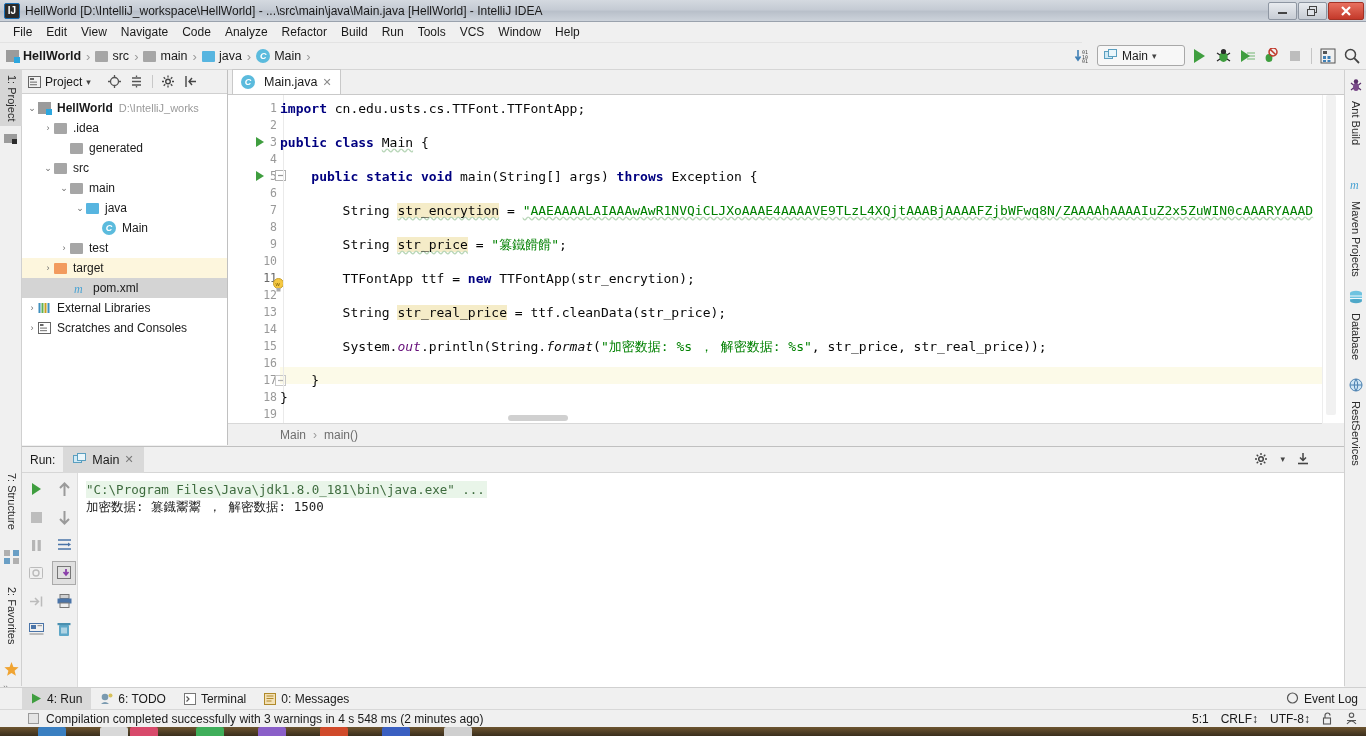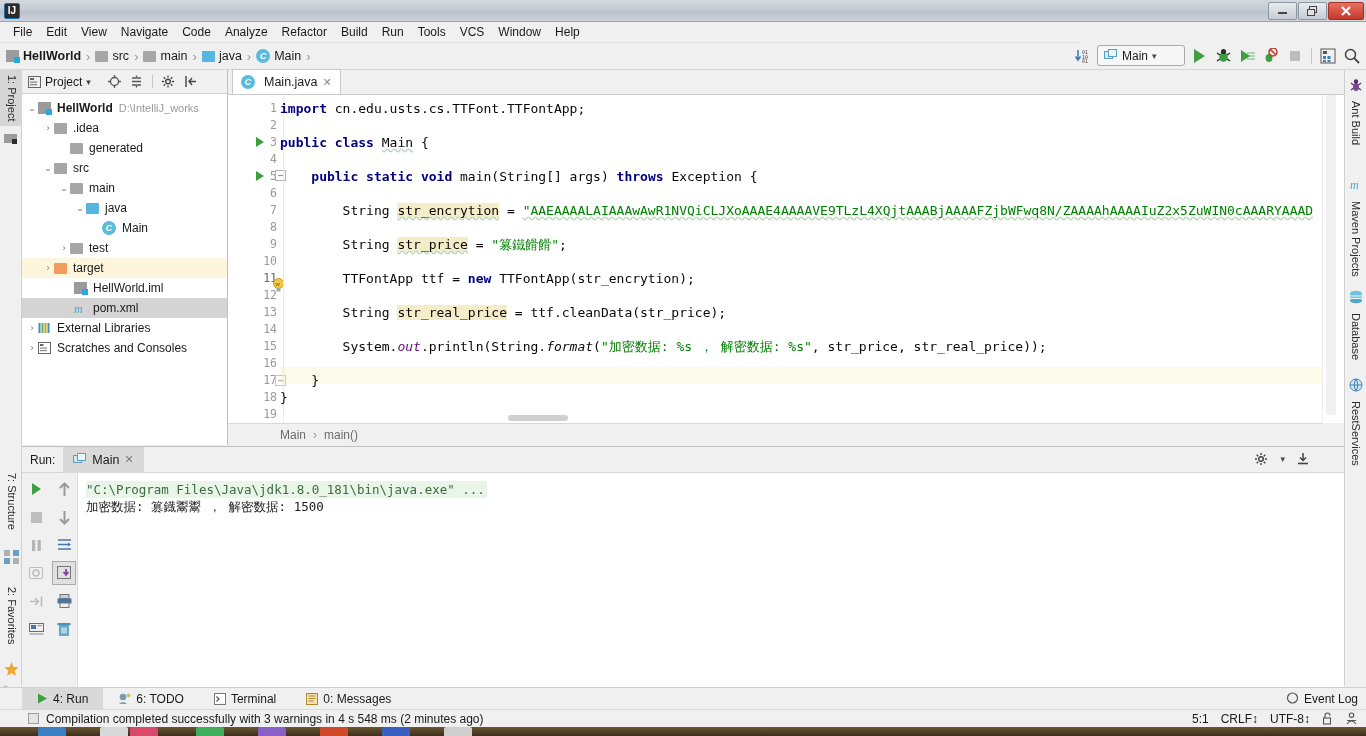--- a/index.html
+++ b/index.html
@@ -201,21 +201,21 @@
   .cl { height:17px; white-space:pre; }
   .cl.cmd { color:#3e6b3e; background:#e9f5e9; display:inline-block; padding-right:2px;}
   .cl.out { color:#1a1a1a; }
   .cl.fin { color:#0000c0; }
 
   
   .bottombar {
     position:absolute;left:0;bottom:27px;width:1366px;height:22px;
     background:#f0f0f0;border-top:1px solid #d0d0d0;display:flex;align-items:center;padding-left:22px;
   }
-  .btab { display:flex;align-items:center;gap:5px;padding:2px 15px;font-size:12px;color:#1a1a1a;height:22px;}
+  .btab { display:flex;align-items:center;gap:5px;padding:2px 9px;font-size:12px;color:#1a1a1a;height:22px;}
   .btab.active{background:#d9d9d9;}
   .evlog{position:absolute;right:8px;display:flex;align-items:center;gap:5px;font-size:12px;color:#1a1a1a;}
 
   
   .statusbar {
     position:absolute;left:0;bottom:9px;width:1366px;height:18px;
     background:#f0f0f0;border-top:1px solid #d8d8d8;display:flex;align-items:center;padding-left:28px;
     font-size:12px;color:#1a1a1a;
   }
   .st-sq{width:11px;height:11px;border:1px solid #9a9a9a;background:#e4e4e4;margin-right:7px;}
@@ -230,20 +230,21 @@
 
   svg{display:block;}
 </style>
 </head>
 <body>
 
 <div id="app">
 
   <div class="titlebar">
     <div class="tb-icon">IJ</div>
+    <div class="tb-title">HellWorld [D:\IntelliJ_workspace\HellWorld] - ...\src\main\java\Main.java [HellWorld] - IntelliJ IDEA</div>
     <div class="win-btns">
       <div class="win-btn">
         <svg width="11" height="9" viewBox="0 0 11 9">
             <rect x="1" y="5" width="9" height="2" fill="#444"></rect>
           </svg>
       </div>
       <div class="win-btn">
         <svg width="11" height="11" viewBox="0 0 11 11">
             <rect x="2.5" y="0.5" width="7" height="6" fill="none" stroke="#444"></rect>
             <rect x="0.5" y="3.5" width="7" height="6" fill="#dfe3e9" stroke="#444"></rect>
@@ -531,24 +532,20 @@
         <span class="folder-ic"></span>
         <span class="tlabel">test</span>
       </div>
 
       <div class="trow hl" style="padding-left:20px">
         <span class="arrow">›</span>
         <span class="folder-ic orange"></span>
         <span class="tlabel">target</span>
       </div>
 
-      <div class="trow" style="padding-left:52px">
-        <span class="mod-ic"></span>
-        <span class="tlabel">HellWorld.iml</span>
-      </div>
 
       <div class="trow sel" style="padding-left:52px">
         <span style="margin-right:4px;display:inline-block;width:13px">
           <svg width="13" height="13" viewBox="0 0 13 13">
               <text x="0" y="11" font-size="12" fill="#4ba3d3" font-family="serif" font-style="italic">m</text>
             </svg>
         </span>
         <span class="tlabel">pom.xml</span>
       </div>
 

